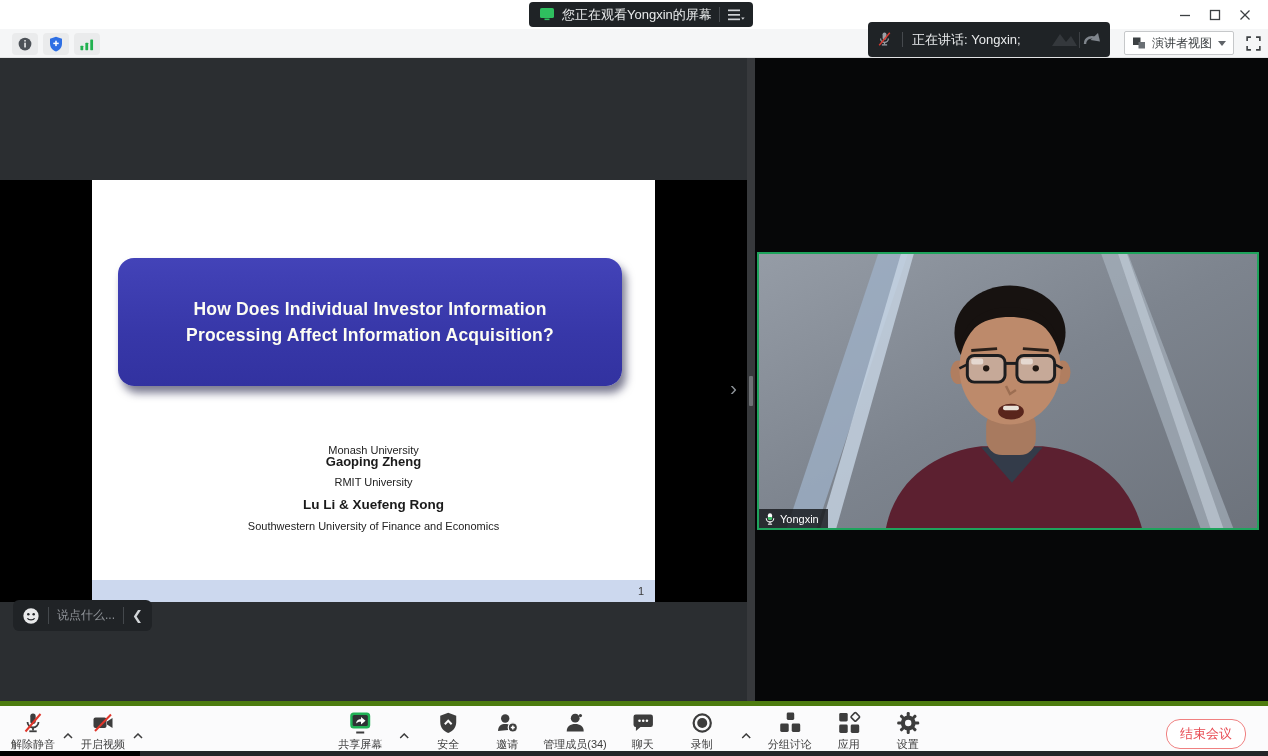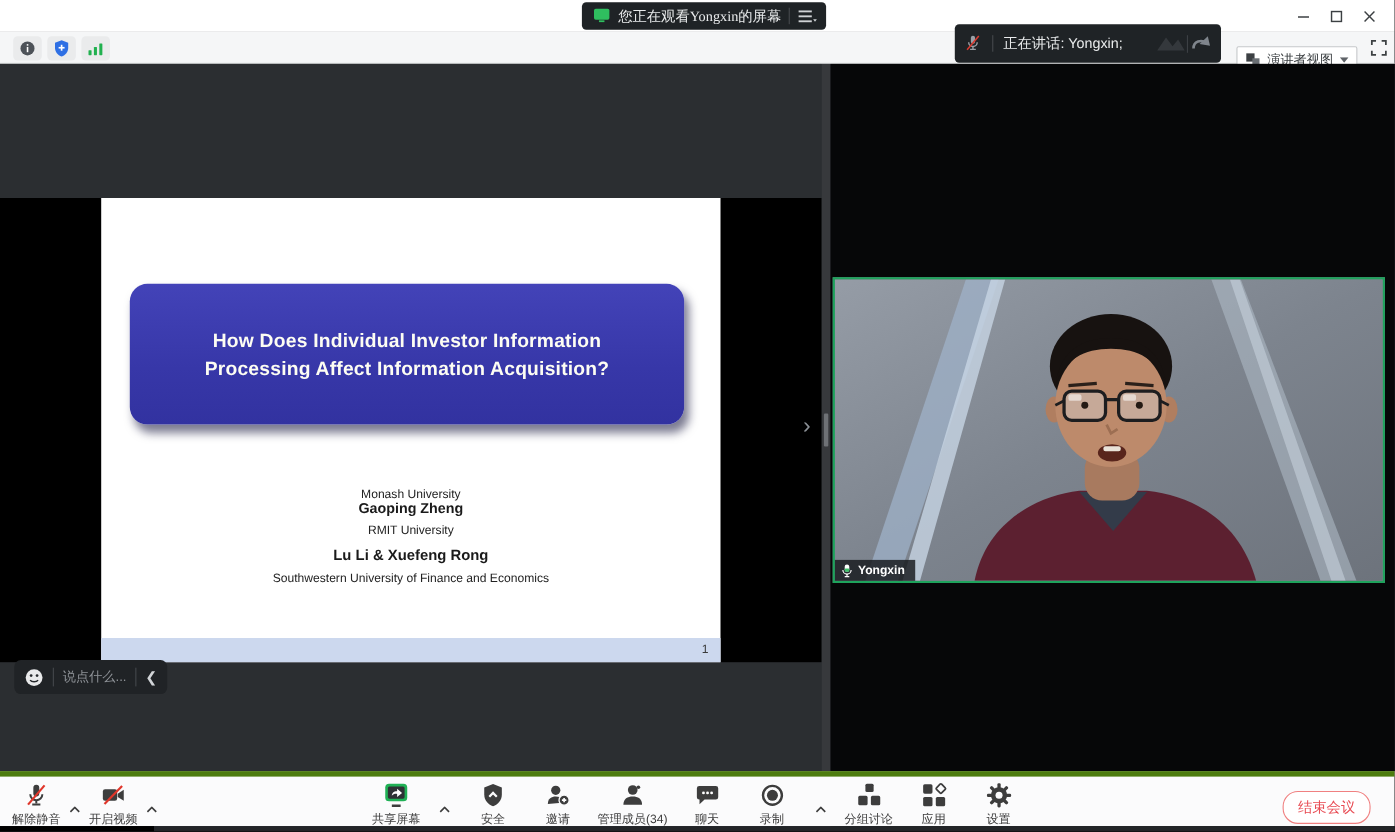--- a/index.html
+++ b/index.html
@@ -4,44 +4,44 @@
 <style>
   * { margin:0; padding:0; box-sizing:border-box; }
   html,body { width:1268px; height:756px; background:#000; }
   body { font-family:"Liberation Sans","DejaVu Sans",sans-serif; }
   .stage { position:relative; width:1268px; height:756px; overflow:hidden; background:#2b2e31; }
 
   
   .titlebar { position:absolute; left:0; top:0; width:1268px; height:29px; background:#ffffff; }
   .watch-pill { position:absolute; left:529px; top:2px; height:25px; background:#1f2326; border-radius:4px;
     display:flex; align-items:center; padding:0 8px 0 10px; gap:7px; }
-  .watch-pill .txt { color:#e9ebec; font-size:13px; white-space:nowrap;font-family:Liberation Serif, serif; }
+  .watch-pill .txt { color:#e9ebec; font-size:13px; white-space:nowrap; }
   .pill-divider { width:1px; height:15px; background:#45494d; }
   .win-controls { position:absolute; right:8px; top:0; height:29px; display:flex; align-items:center; }
   .win-btn { width:30px; height:29px; display:flex; align-items:center; justify-content:center; }
 
   
   .statusbar { position:absolute; left:0; top:29px; width:1268px; height:29px; background:#f5f6f7; border-bottom:1px solid #e2e3e4; }
   .status-ic { position:absolute; top:33px; width:26px; height:22px; border-radius:4px; background:#eaebec;
     display:flex; align-items:center; justify-content:center; }
 
   .speaking-pill { position:absolute; left:868px; top:22px; width:242px; height:35px; background:#1f2326; border-radius:4px;
     display:flex; align-items:center; padding:0 8px; gap:9px; z-index:5;justify-content:flex-end; }
   .speaking-pill .txt { color:#e9ebec; font-size:13px; white-space:nowrap; flex:1; }
-  .view-btn { position:absolute; left:1124px; top:42px; height:24px; background:#ffffff; border:1px solid #c6c8ca; border-radius:2px;
+  .view-btn { position:absolute; left:1124px; top:31px; height:24px; background:#ffffff; border:1px solid #c6c8ca; border-radius:2px;
     display:flex; align-items:center; padding:0 7px; gap:6px; font-size:12px; color:#3c4043; }
   .fullscreen-btn { position:absolute; left:1243px; top:33px; width:20px; height:20px; display:flex; align-items:center; justify-content:center; }
 
   
   .left-pane { position:absolute; left:0; top:58px; width:747px; height:694px; background:#2b2e31; }
   .share-band { position:absolute; left:0; top:122px; width:747px; height:422px; background:#000; }
   .pane-divider { position:absolute; left:747px; top:58px; width:8px; height:694px; background:#37393c; }
   .divider-handle { position:absolute; left:2px; top:318px; width:4px; height:30px; background:#6e7175; border-radius:1px; }
   .expand-chevron { position:absolute; left:730px; top:376px; color:#8b9096; font-size:21px; z-index:4; cursor:pointer; }
-  .right-pane { position:absolute; left:755px; top:58px; width:513px; height:694px; background:#060708;font-weight:bold; }
+  .right-pane { position:absolute; left:755px; top:58px; width:513px; height:694px; background:#060708; }
 
   
   .slide { position:absolute; left:92px; top:122px; width:563px; height:422px; background:#ffffff; }
   .slide-title-box { position:absolute; left:26px; top:78px; width:504px; height:128px; border-radius:16px;
     background:linear-gradient(#4343b8 0%, #3737a8 60%, #3232a0 100%);
     box-shadow:4px 7px 9px rgba(15,15,55,.55);
     display:flex; flex-direction:column; justify-content:center; gap:5px; }
   .slide-title-box .line { color:#fdfdf3; font-family:Liberation Sans, sans-serif; font-weight:bold;
     font-size:17.5px; text-align:center; letter-spacing:.2px; }
   .author-line { position:absolute; left:0; width:563px; text-align:center; color:#1a1a1a; }

